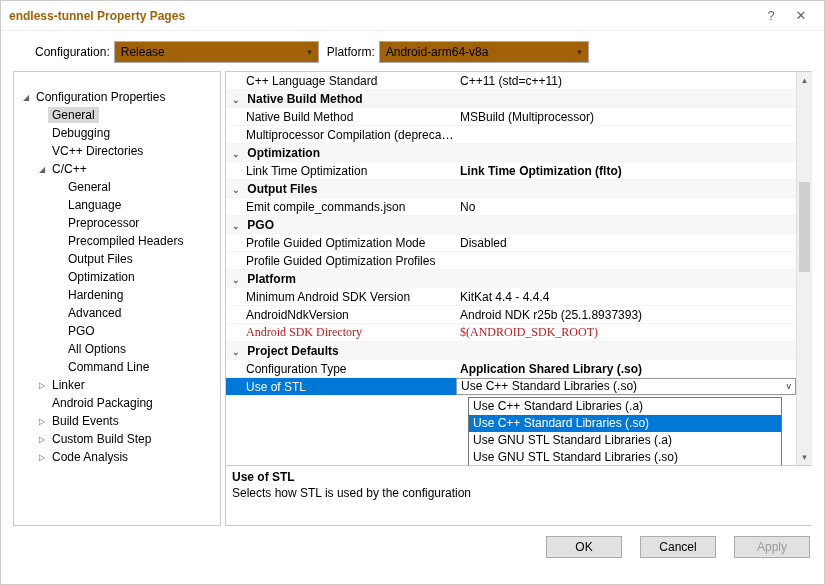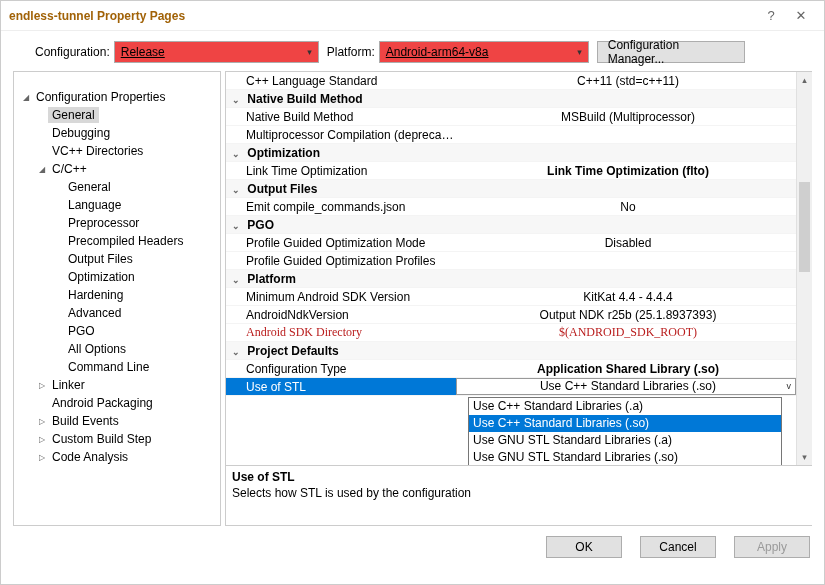--- a/index.html
+++ b/index.html
@@ -2,21 +2,21 @@
 <html><head>
 <meta charset="utf-8">
 <style>
   * { box-sizing: border-box; margin: 0; padding: 0; font-family: "Segoe UI", Tahoma, sans-serif; font-size: 12px; }
   body { background: #fff; width: 825px; height: 585px; overflow: hidden; border: 1px solid #ccc; box-shadow: 0 2px 6px rgba(0,0,0,0.2); }
   .titlebar { height: 30px; display: flex; align-items: center; padding: 0 8px; border-bottom: 1px solid #eee; }
   .titlebar .title { flex: 1; color: #a16207; font-weight: bold; }
   .titlebar .sysbtn { width: 30px; text-align: center; color: #666; font-size: 13px; }
   .config-row { display: flex; align-items: center; gap: 4px; padding: 10px 12px 8px 34px; }
   .config-row label { color: #000; }
-  .select { height: 22px; border: 1px solid #adadad; background: #ef4444; display: flex; align-items: center; padding: 0 6px; position: relative; text-decoration: underline; }
+  .select { height: 22px; border: 1px solid #adadad; background: #a16207; display: flex; align-items: center; padding: 0 6px; position: relative; }
   .select::after { content: "▾"; position: absolute; right: 6px; font-size: 9px; color: #333; }
   .sel-config { width: 205px; }
   .sel-platform { width: 210px; }
   .btn { height: 22px; border: 1px solid #adadad; background: #e1e1e1; padding: 0 10px; display: flex; align-items: center; justify-content: center; cursor: default; }
   .btn.disabled { color: #9a9a9a; }
   .main { display: flex; padding: 0 12px; height: 455px; gap: 4px; }
   .tree-pane { width: 208px; border: 1px solid #ccc; padding: 16px 0; overflow: hidden; }
   .tree .row { display: flex; align-items: center; height: 18px; padding-left: 4px; }
   .tree .caret { width: 12px; font-size: 9px; color: #666; display: inline-block; text-align: center; }
   .tree .caret.open::before { content: "◢"; font-size: 8px; }
@@ -31,21 +31,21 @@
   .grid-pane { flex: 1; border: 1px solid #ccc; border-right: none; display: flex; flex-direction: column; position: relative; }
   .grid-scroll { flex: 1; overflow: hidden; position: relative; }
   .grid-scroll .sbar { position: absolute; right: 0; top: 0; bottom: 0; width: 16px; background: #f0f0f0; border-left: 1px solid #e0e0e0; }
   .grid-scroll .sthumb { position: absolute; left: 2px; right: 2px; top: 110px; height: 90px; background: #cfcfcf; }
   .grid-scroll .sarrow { position: absolute; left: 0; right: 0; height: 16px; text-align: center; font-size: 9px; color: #666; line-height: 16px; }
   .grid-scroll .sarrow.up { top: 0; }
   .grid-scroll .sarrow.down { bottom: 0; }
   .grid { width: calc(100% - 16px); }
   .grid .grow { display: flex; height: 18px; align-items: center; border-bottom: 1px solid #f4f4f4; }
   .grid .label { width: 230px; padding-left: 20px; white-space: nowrap; overflow: hidden; text-overflow: ellipsis; }
-  .grid .value { flex: 1; padding-left: 4px; white-space: nowrap; overflow: hidden; text-align: center; }
+  .grid .value { flex: 1; padding-left: 4px; white-space: nowrap; overflow: hidden; }
   .grid .grow.section { font-weight: bold; background: #f7f7f7; }
   .grid .grow.section .label { padding-left: 6px; }
   .grid .grow.section .caret { width: 12px; display: inline-block; font-size: 9px; color: #666; }
   .grid .bold { font-weight: bold; }
   .grid .dim { color: #b91c1c; font-family: Liberation Serif, serif; }
   .grid .grow.selected { background: #0078d7; color: #fff; }
   .grid .grow.selected .label { padding-left: 20px; }
   .grid .grow.selected .value { background: #fff; color: #000; border: 1px solid #999; height: 17px; line-height: 15px; position: relative; }
   .grid .grow.selected .value::after { content: "v"; position: absolute; right: 4px; font-size: 9px; color: #333; }
   
@@ -70,23 +70,20 @@
 
 <div class="config-row">
   <label>Configuration:</label>
   <div class="select sel-config">
     <span>Release</span>
   </div>
   <label style="margin-left:4px;">Platform:</label>
   <div class="select sel-platform">
     <span>Android-arm64-v8a</span>
   </div>
-  <div class="btn" style="margin-left:4px; flex:0 0 148px;">
-    <span>Configuration Manager...</span>
-  </div>
 </div>
 
 <div class="main">
   <div class="tree-pane">
     <div class="tree" id="tree">
         <div class="row d0">
           <span class="caret open"></span>
           <span class="lbl">Configuration Properties</span>
         </div>
         <div class="row d1">
@@ -222,21 +219,21 @@
           <div class="grow section">
             <div class="label"><span class="caret">⌄</span><span> Platform</span></div>
             <div class="value"></div>
           </div>
           <div class="grow">
             <div class="label">Minimum Android SDK Version</div>
             <div class="value">KitKat 4.4 - 4.4.4</div>
           </div>
           <div class="grow">
             <div class="label">AndroidNdkVersion</div>
-            <div class="value">Output NDK r25b (25.1.8937393)</div>
+            <div class="value">Android NDK r25b (25.1.8937393)</div>
           </div>
           <div class="grow">
             <div class="label dim">Android SDK Directory</div>
             <div class="value dim">$(ANDROID_SDK_ROOT)</div>
           </div>
           <div class="grow section">
             <div class="label"><span class="caret">⌄</span><span> Project Defaults</span></div>
             <div class="value"></div>
           </div>
           <div class="grow">

